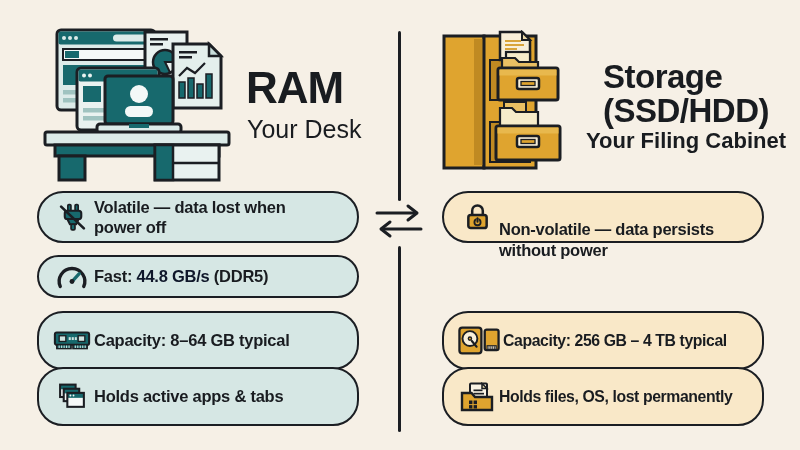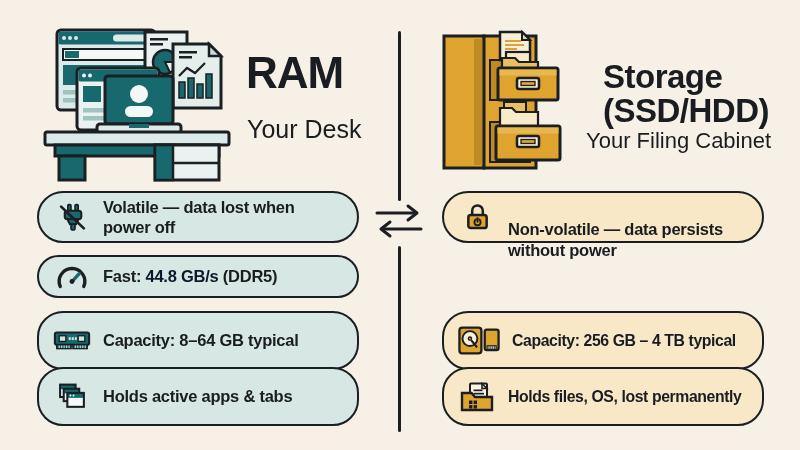--- a/index.html
+++ b/index.html
@@ -2,34 +2,34 @@
 <html><head>
 <meta charset="utf-8">
 <style>
   html,body { margin:0; padding:0; background:#f6f0e6; }
   .stage {
     position:relative; width:800px; height:450px; overflow:hidden;
     background:#f6f0e6; color:#191c20;
     font-family:"Liberation Sans", sans-serif;
   }
   
-  .ram-title   { position:absolute; left:246px; top:51px;  font-size:44px; font-weight:600; letter-spacing:-1px; line-height:1; }
+  .ram-title   { position:absolute; left:246px; top:66px;  font-size:44px; font-weight:600; letter-spacing:-1px; line-height:1; }
   .ram-sub     { position:absolute; left:247px; top:117px; font-size:25px; font-weight:400; line-height:1; }
   .sto-title   { position:absolute; left:603px; top:60px;  font-size:33px; font-weight:600; letter-spacing:-0.5px; line-height:1.02; }
-  .sto-sub     { position:absolute; left:586px; top:130px; font-size:22px; font-weight:400; line-height:1; }
+  .sto-sub     { position:absolute; left:586px; top:130px; font-size:22px; font-weight:700; line-height:1; }
   
   .vline { position:absolute; left:398px; width:3px; background:#1b1e23; border-radius:2px; }
   .vline.top { top:31px; height:170px; }
   .vline.bot { top:246px; height:186px; }
   .swap { position:absolute; left:374px; top:203px; }
   
   .pill {
     position:absolute; box-sizing:border-box; width:322px;
     border:2.5px solid #1b1e23; border-radius:26px;
-    display:flex; align-items:center; gap:11px;
+    display:flex; align-items:center; gap:2px;
     padding:0 8px 0 13px;
   }
   .pill.teal  { left:37px;  background:#d6e7e4; }
   .pill.amber { left:442px; background:#f9e8c8; }
   .r1 { top:191px; height:52px; }
   .r2 { top:255px; height:43px; }
   .r3 { top:311px; height:59px; }
   .r4 { top:367px; height:59px; }
   .icon-box { flex:0 0 auto; width:40px; display:flex; align-items:center; justify-content:center; }
   .icon-box.w44 { width:44px; }

